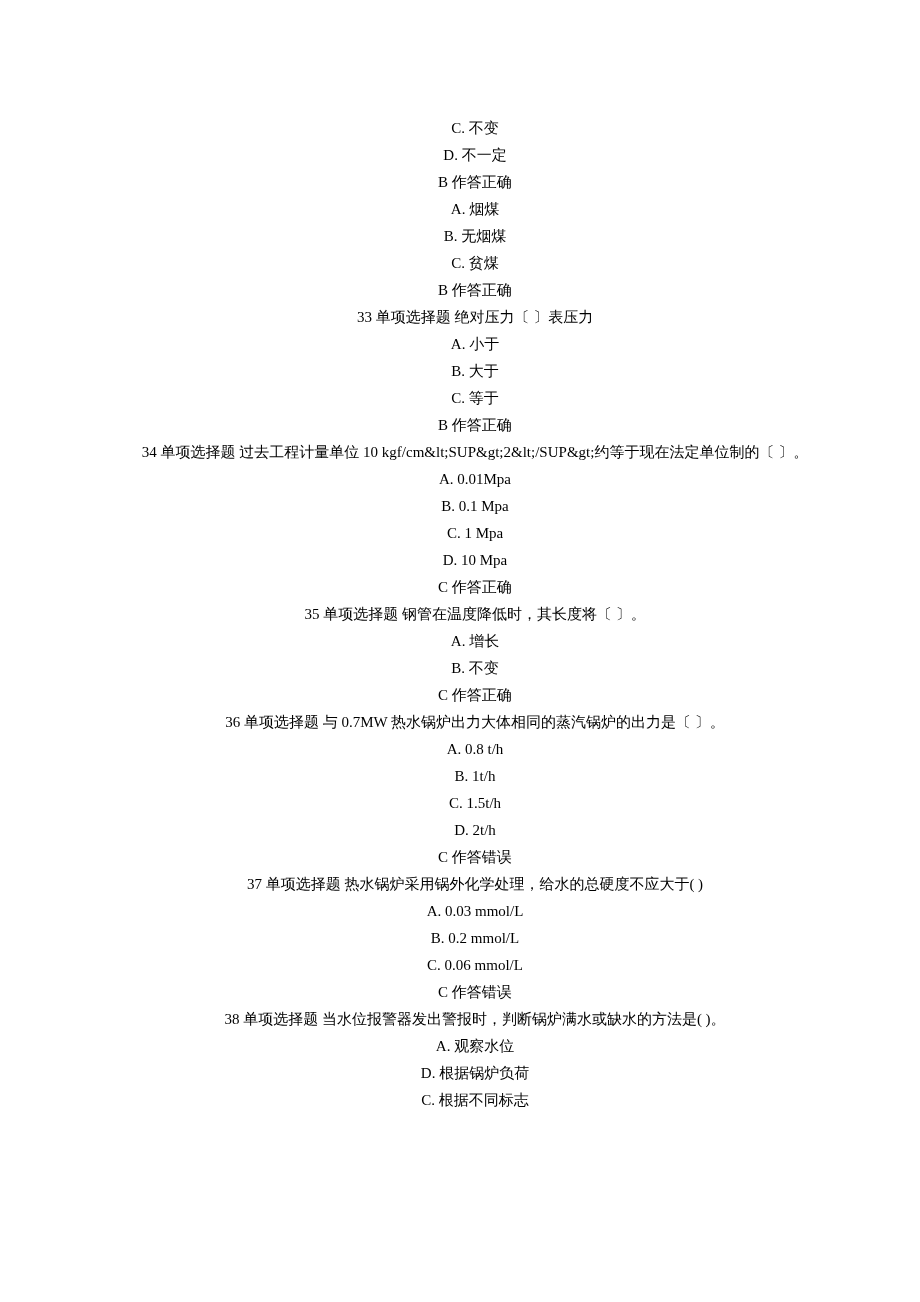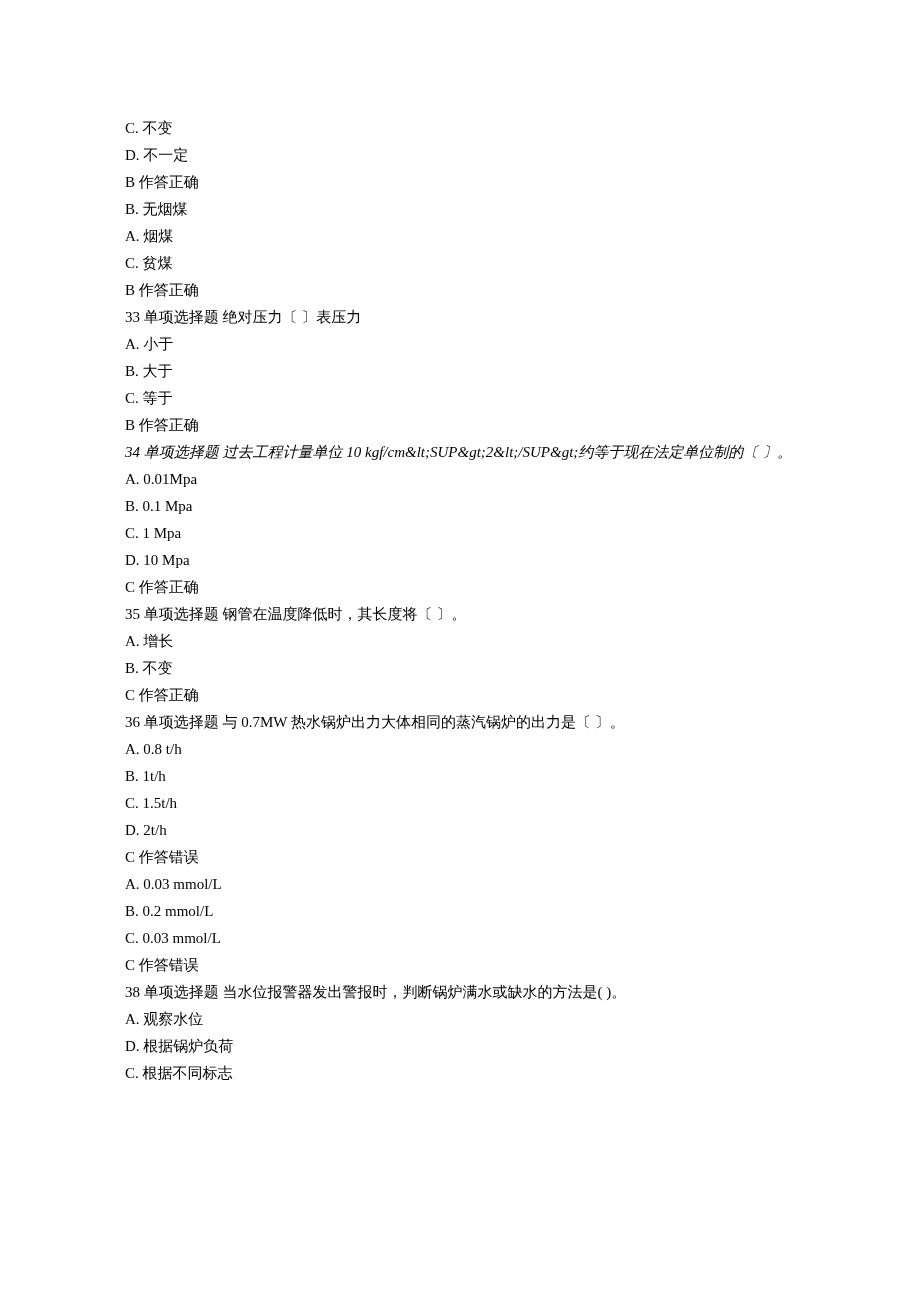--- a/index.html
+++ b/index.html
@@ -1,50 +1,50 @@
 <!DOCTYPE html>
 <html><head>
   <meta charset="utf-8">
   <style>
     * {
       margin: 0;
       padding: 0;
       box-sizing: border-box;
+      text-align: center;
     }
     body {
       background: #ffffff;
       width: 920px;
       height: 1302px;
       font-family: "Times New Roman", "SimSun", serif;
       font-size: 15px;
       line-height: 1.8;
       color: #000000;
       padding: 115px 95px 50px 95px;
     }
     .line {
       white-space: nowrap;
     }
     .indent-1 {
       padding-left: 30px;
     }
     .wrap {
       white-space: normal;
       text-indent: 30px;
-      font-style: italic;
     }
   </style>
 </head>
 <body>
 
 <div id="content">
     <div class="line indent-1">C.   不变</div>
     <div class="line indent-1">D.  不一定</div>
     <div class="line indent-1">B  作答正确</div>
+    <div class="line indent-1">A.  烟煤</div>
     <div class="line indent-1">B.  无烟煤</div>
-    <div class="line indent-1">A.  烟煤</div>
     <div class="line indent-1">C.  贫煤</div>
     <div class="line indent-1">B  作答正确</div>
     <div class="line indent-1">33  单项选择题  绝对压力〔          〕表压力</div>
     <div class="line indent-1">A.  小于</div>
     <div class="line indent-1">B.  大于</div>
     <div class="line indent-1">C.  等于</div>
     <div class="line indent-1">B  作答正确</div>
     <div class="line wrap">34  单项选择题  过去工程计量单位 10 kgf/cm&amp;lt;SUP&amp;gt;2&amp;lt;/SUP&amp;gt;约等于现在法定单位制的〔          〕。</div>
     <div class="line indent-1">A. 0.01Mpa</div>
     <div class="line indent-1">B. 0.1 Mpa</div>
@@ -54,22 +54,23 @@
     <div class="line indent-1">35  单项选择题  钢管在温度降低时，其长度将〔          〕。</div>
     <div class="line indent-1">A.  增长</div>
     <div class="line indent-1">B.  不变</div>
     <div class="line indent-1">C  作答正确</div>
     <div class="line indent-1">36  单项选择题  与 0.7MW 热水锅炉出力大体相同的蒸汽锅炉的出力是〔          〕。</div>
     <div class="line indent-1">A. 0.8 t/h</div>
     <div class="line indent-1">B. 1t/h</div>
     <div class="line indent-1">C. 1.5t/h</div>
     <div class="line indent-1">D. 2t/h</div>
     <div class="line indent-1">C  作答错误</div>
+    <div class="line indent-1">37  单项选择题  热水锅炉采用锅外化学处理，给水的总硬度不应大于(            )</div>
     <div class="line indent-1">A. 0.03 mmol/L</div>
     <div class="line indent-1">B. 0.2 mmol/L</div>
-    <div class="line indent-1">C. 0.03 mmol/L</div>
+    <div class="line indent-1">C. 0.06 mmol/L</div>
     <div class="line indent-1">C  作答错误</div>
     <div class="line indent-1">38  单项选择题  当水位报警器发出警报时，判断锅炉满水或缺水的方法是(            )。</div>
     <div class="line indent-1"> </div>
     <div class="line indent-1">A.  观察水位</div>
     <div class="line indent-1">D.  根据锅炉负荷</div>
     <div class="line indent-1">C.  根据不同标志</div>
   </div>
 
 </body></html>

